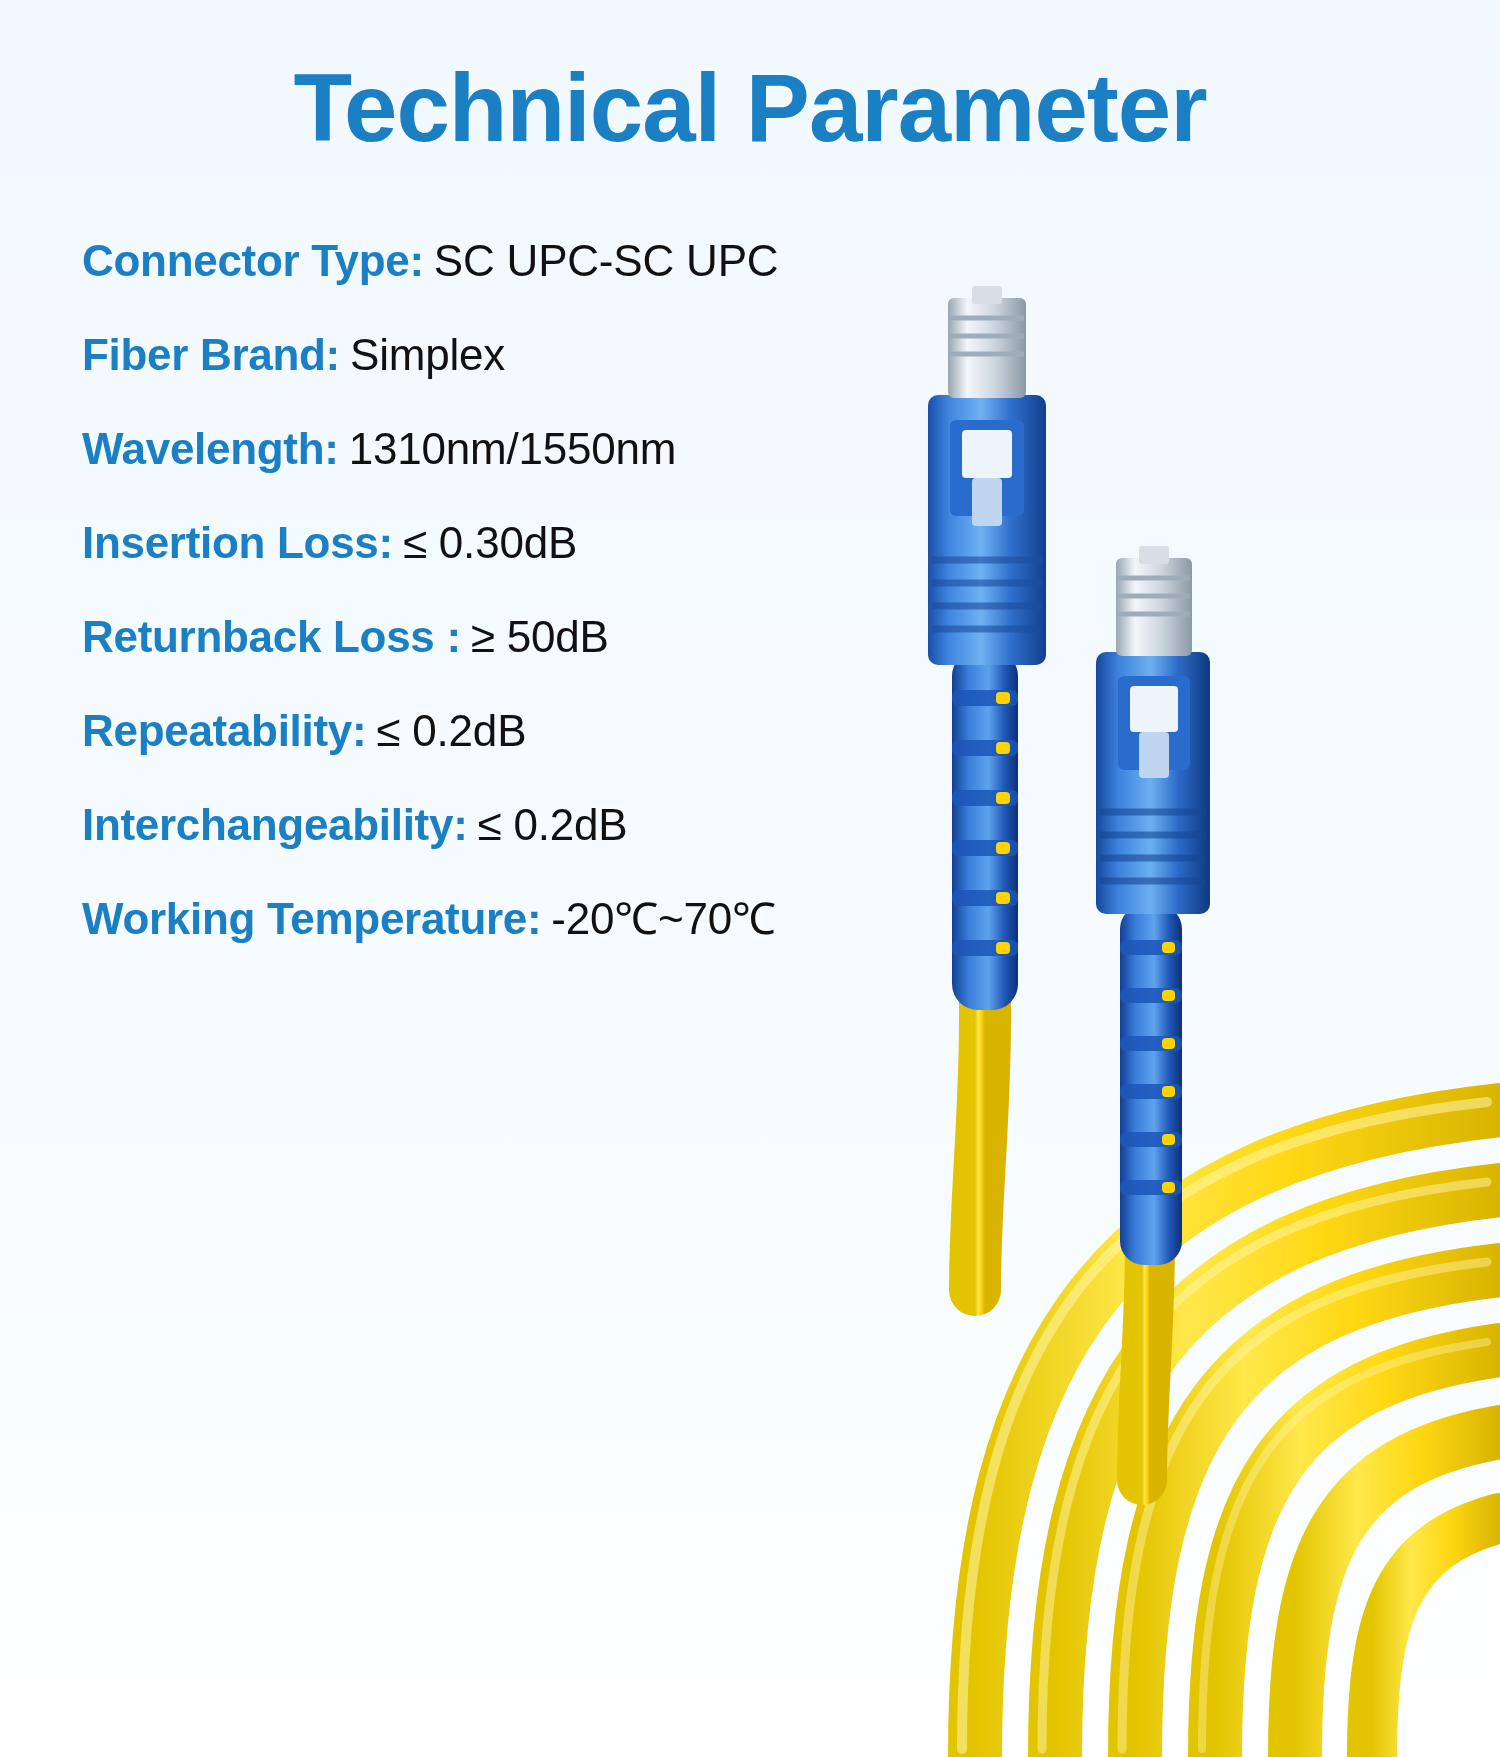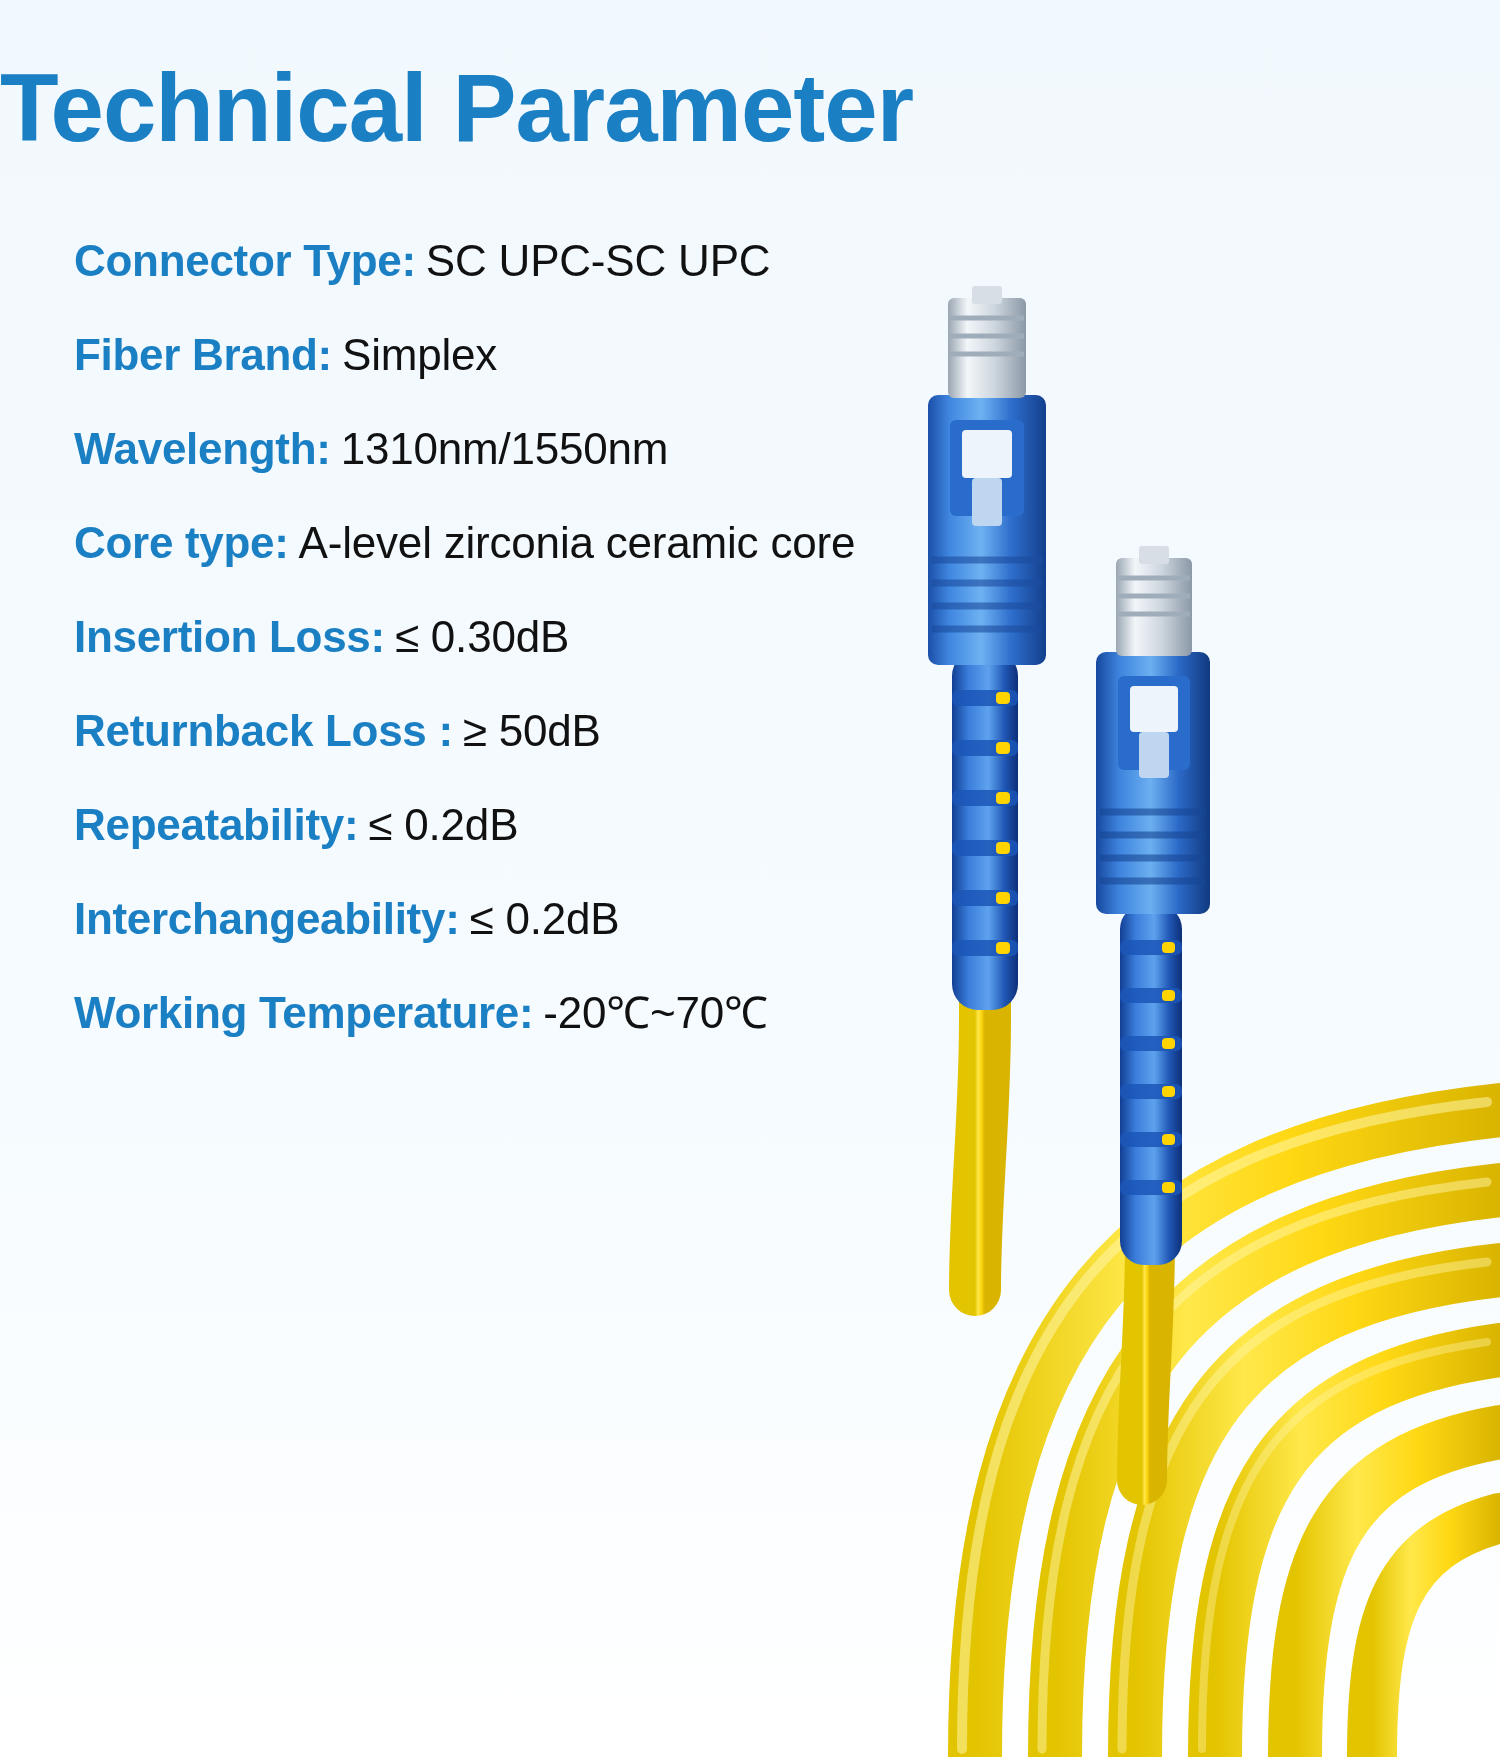--- a/index.html
+++ b/index.html
@@ -21,34 +21,35 @@
     background: linear-gradient(to bottom, #f2f9fe 0%, #f5fbff 60%, #ffffff 100%);
     overflow: hidden;
   }
 
   
   .title {
     position: absolute;
     top: 58px;
     left: 0;
     width: 1500px;
+    text-align: center;
     font-size: 96px;
     font-weight: bold;
     color: #1b7fc4;
     letter-spacing: -1px;
     line-height: 1.05;
     white-space: nowrap;
     z-index: 5;
   }
 
   
   .spec-list {
     position: absolute;
     top: 214px;
-    left: 74px;
+    left: 82px;
     width: 1020px;
     z-index: 6;
   }
   .spec-row {
     display: block;
     margin-bottom: 0;
     height: 94px;
     line-height: 94px;
     white-space: nowrap;
   }
@@ -232,23 +233,20 @@
     <div class="spec-row">
       <span class="spec-label">Fiber Brand:</span><span class="spec-value">Simplex</span>
     </div>
 
 
 
     <div class="spec-row">
       <span class="spec-label">Wavelength:</span><span class="spec-value">1310nm/1550nm</span>
     </div>
 
-    <div class="spec-row">
-      <span class="spec-label">Core type:</span><span class="spec-value">A-level zirconia ceramic core</span>
-    </div>
 
     <div class="spec-row">
       <span class="spec-label">Insertion Loss:</span><span class="spec-value">≤ 0.30dB</span>
     </div>
 
     <div class="spec-row">
       <span class="spec-label">Returnback Loss :</span><span class="spec-value">≥ 50dB</span>
     </div>
 
     <div class="spec-row">

